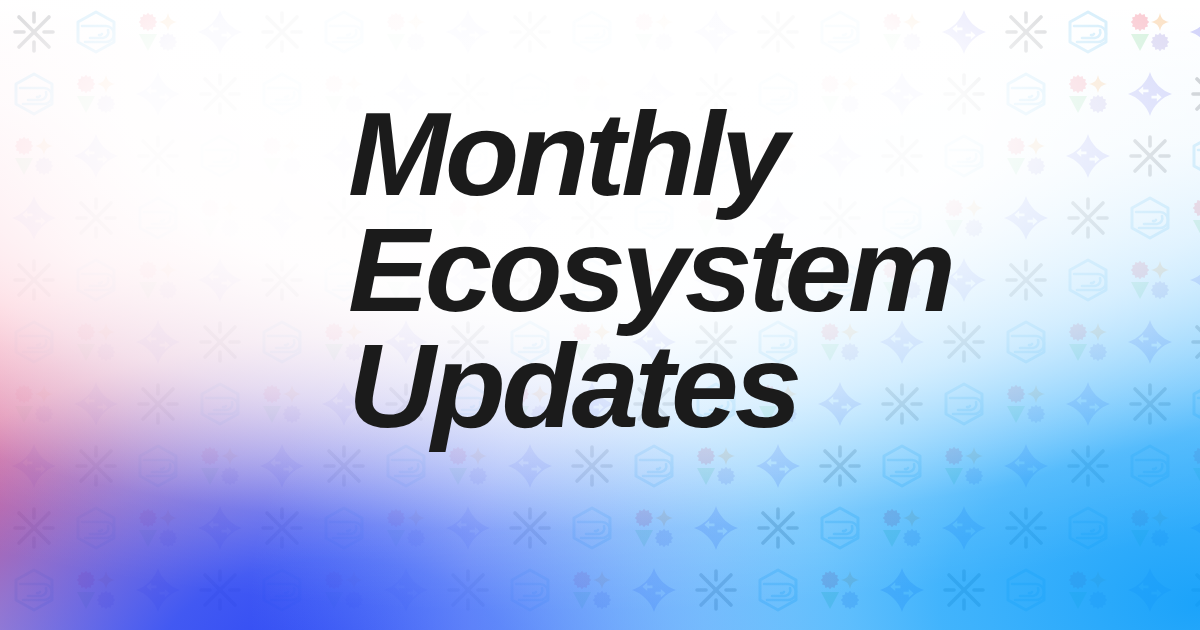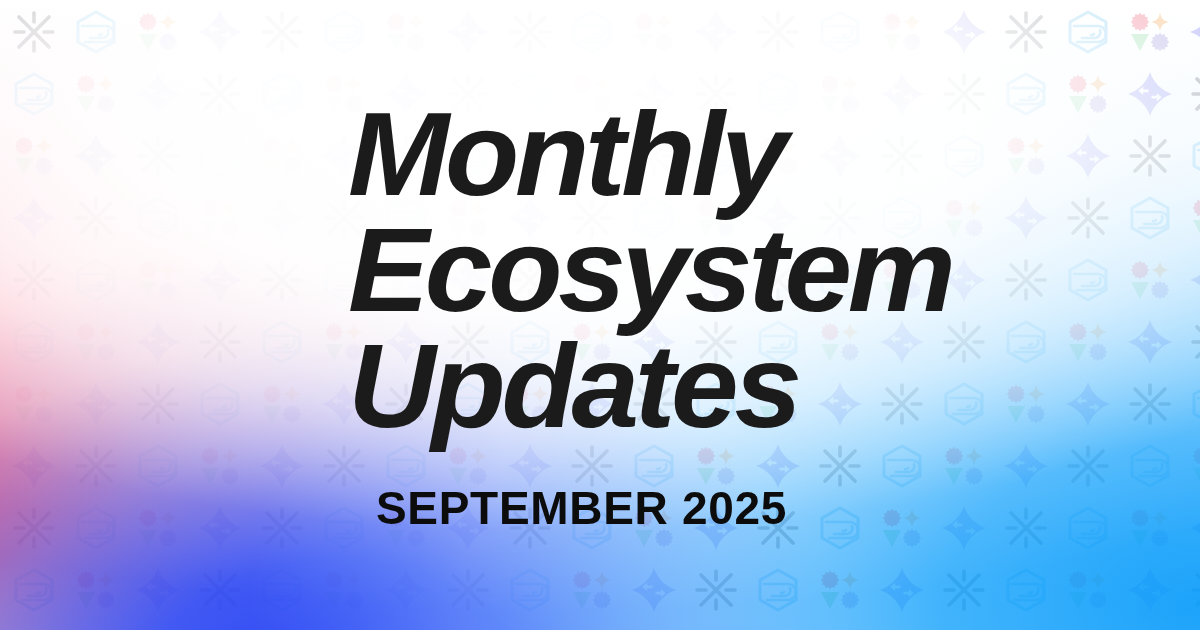--- a/index.html
+++ b/index.html
@@ -1803,16 +1803,15 @@
   <div class="wash" id="wash-pink"></div>
   <div class="wash" id="wash-violet"></div>
   <div class="wash" id="wash-blue"></div>
   <div class="wash" id="wash-cyan"></div>
   <div class="wash" id="wash-white"></div>
 
   <div id="text-block">
     <div id="headline">Monthly
 Ecosystem
 Updates</div>
-    <div id="subtitle">SEPTEMBER 2025</div>
   </div>
 
 </div>
 
 </body></html>

